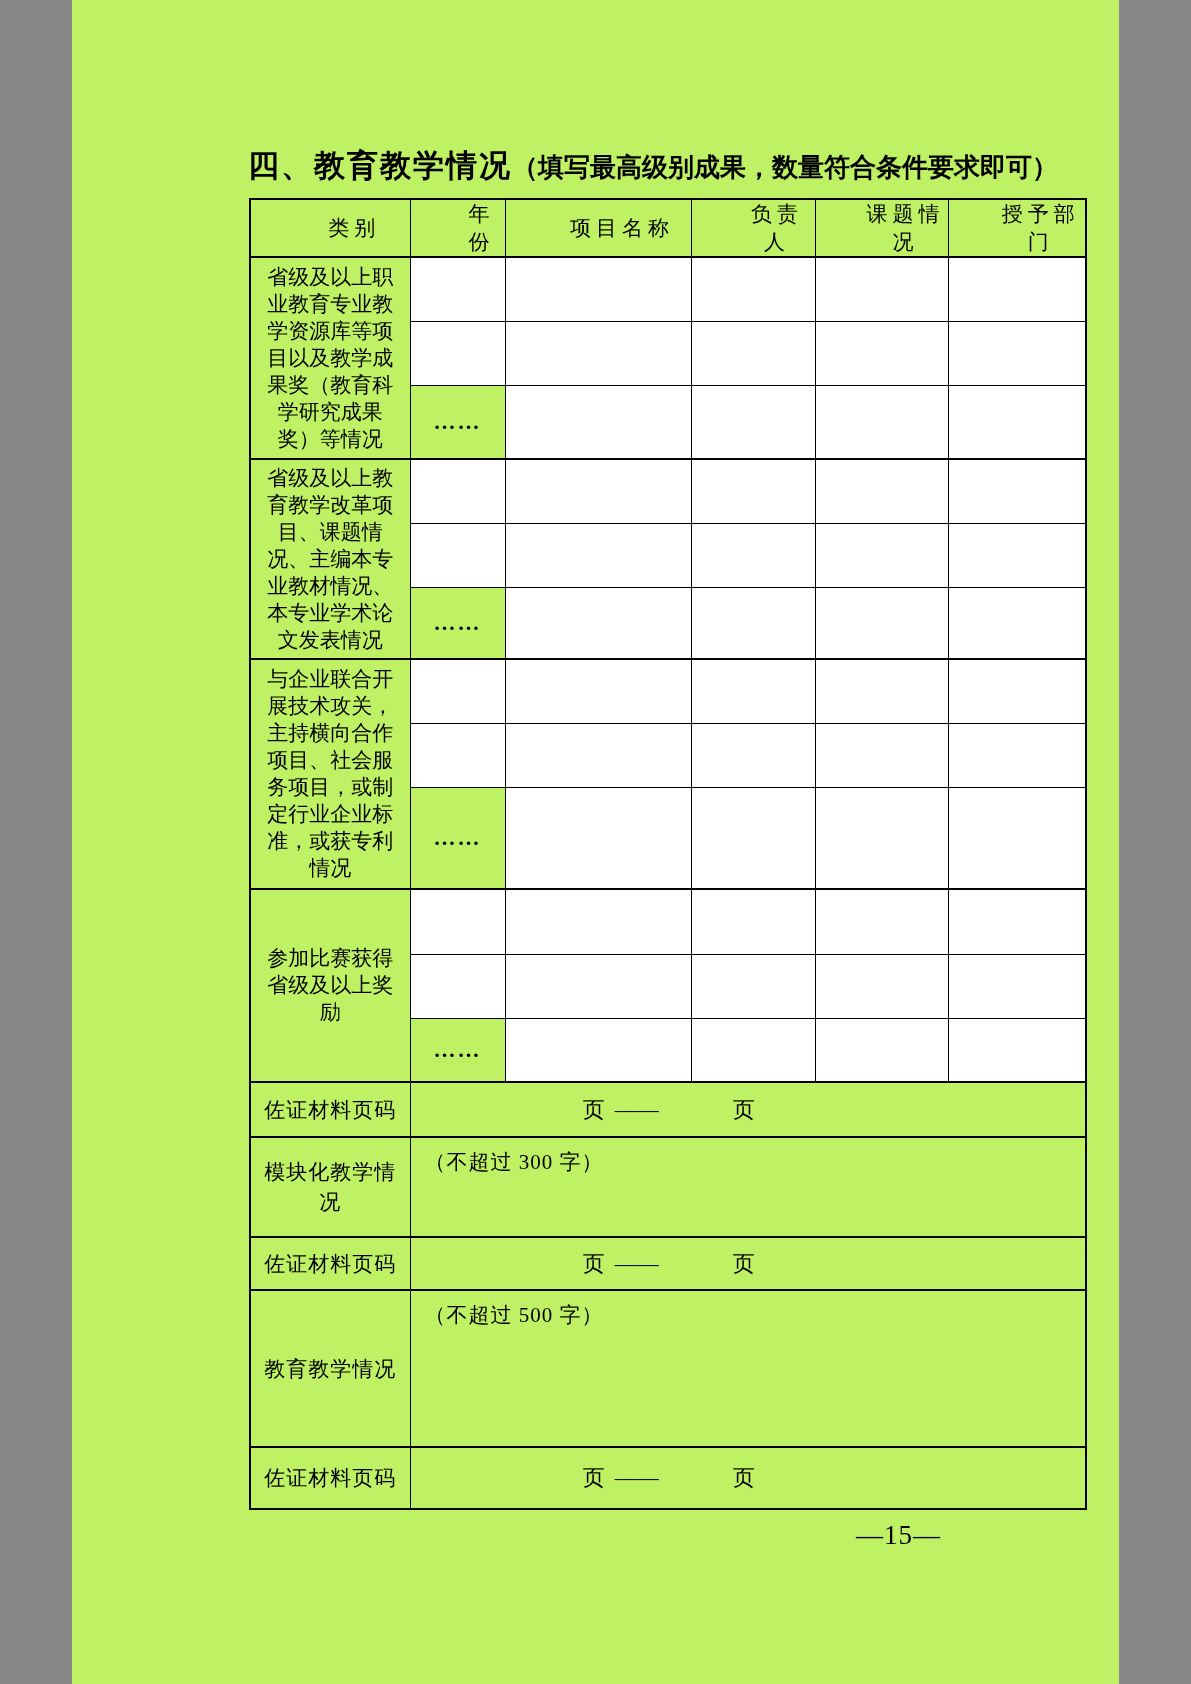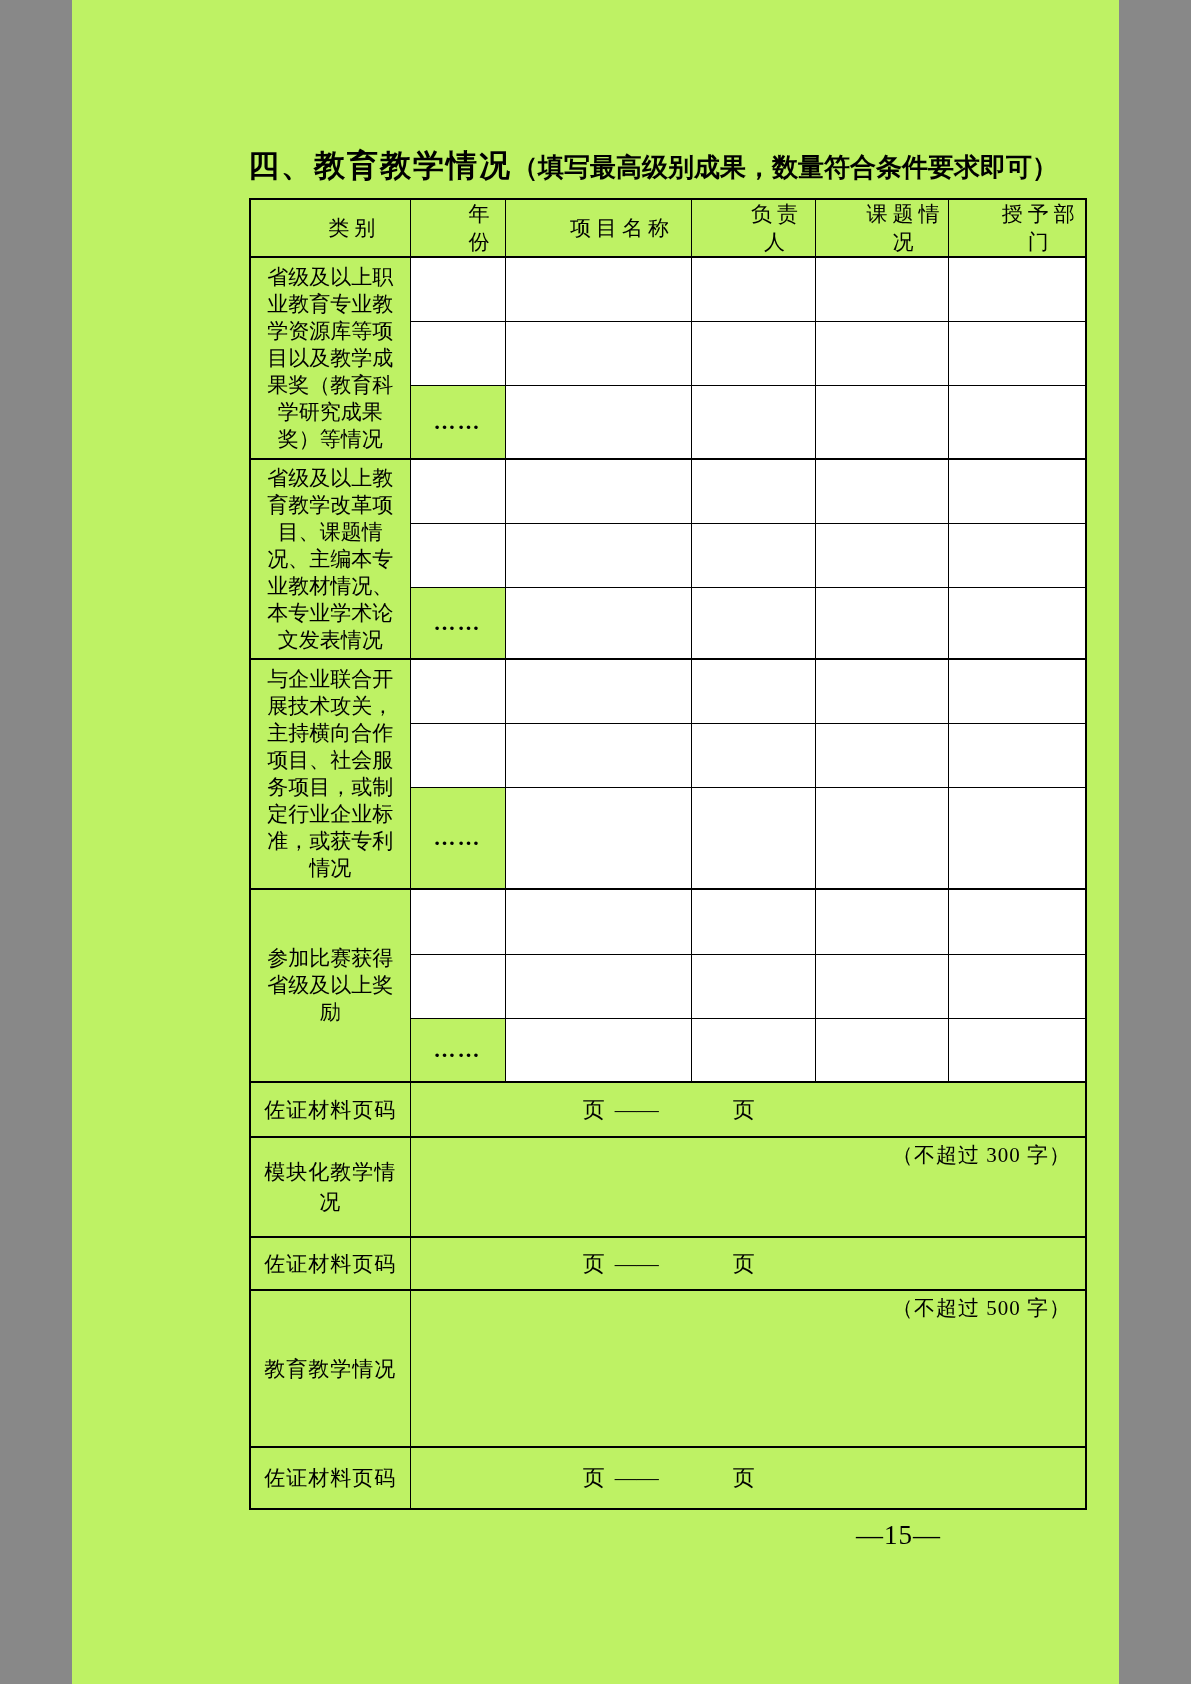--- a/index.html
+++ b/index.html
@@ -70,21 +70,21 @@
     justify-content:center;
     align-items:center;
     font-size:22px;
     transform:translateX(-79px);
     white-space:nowrap;
   }
   .pgline .dash { margin-left:10px; letter-spacing:0; }
   .pgline .gap  { display:inline-block; width:74px; }
 
   td.hintcell { vertical-align:top; text-align:left; }
-  .hint { padding:3px 14px; font-size:21px; letter-spacing:1px;text-align:right; }
+  .hint { padding:10px 14px; font-size:21px; letter-spacing:1px; }
 
   .pageno {
     position:absolute;
     top:1520px; right:178px;
     font-size:27px;
     letter-spacing:1px;
   }
 </style>
 </head>
 <body>

